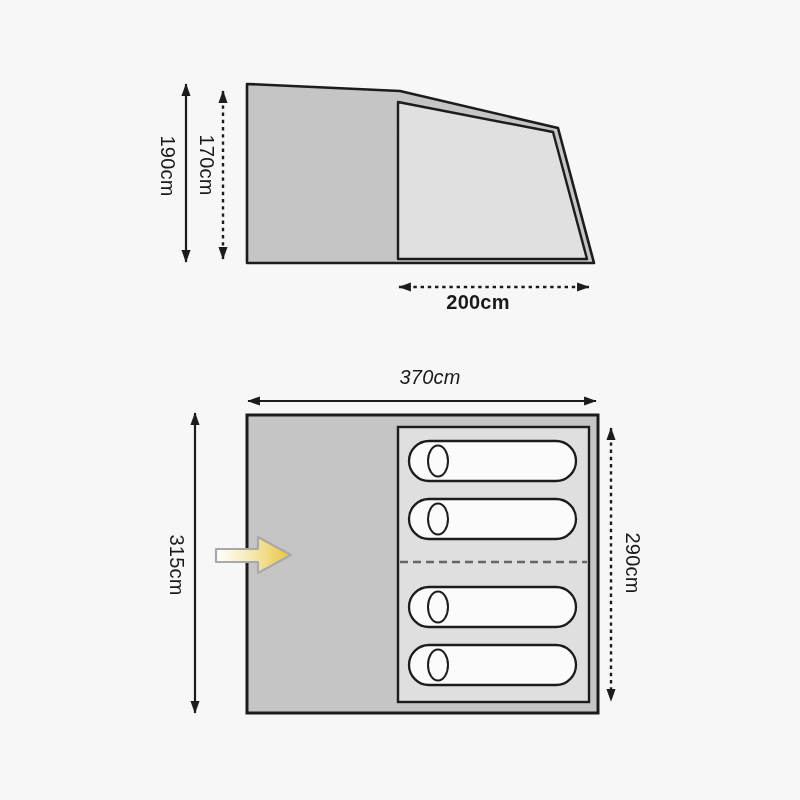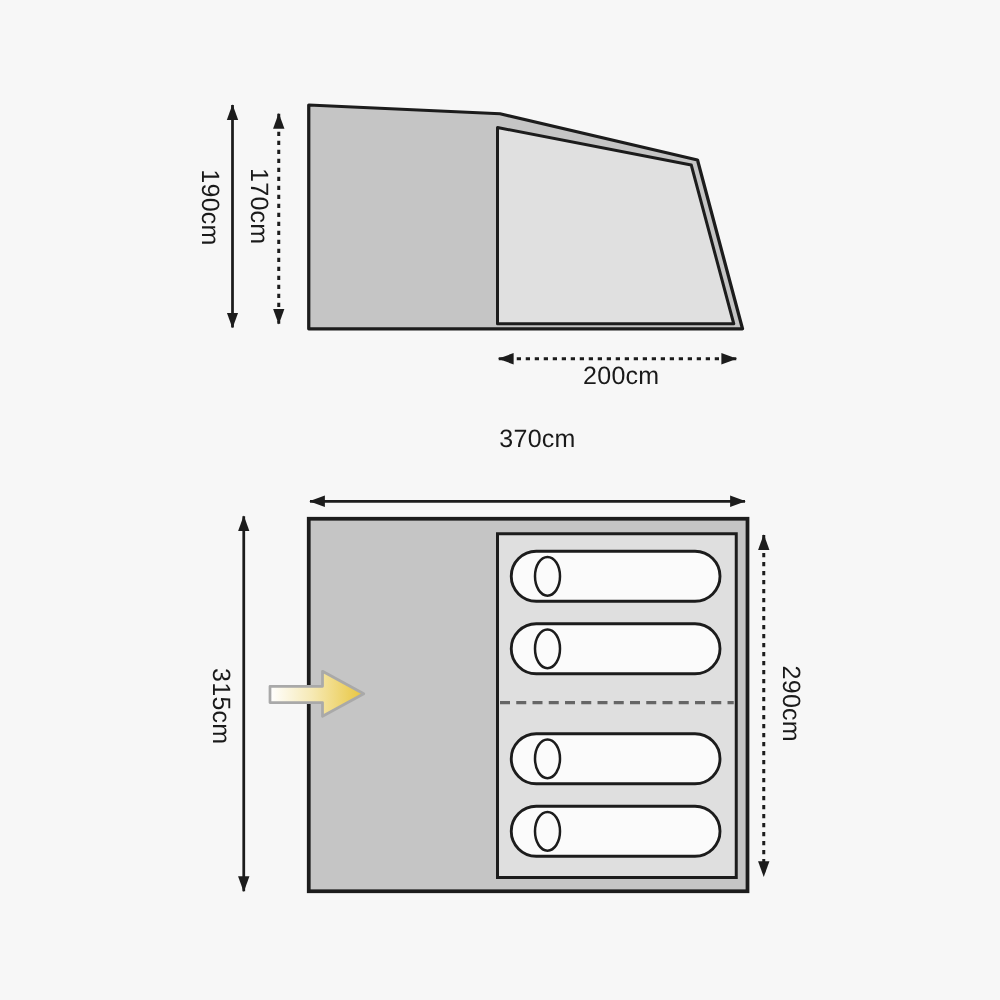--- a/index.html
+++ b/index.html
@@ -82,21 +82,21 @@
       <line x1="195" y1="413" x2="195" y2="713" stroke="#1c1c1c" stroke-width="2.2" marker-start="url(#ah)" marker-end="url(#ah)"></line>
 
       <line x1="611" y1="428" x2="611" y2="701" stroke="#1c1c1c" stroke-width="2.4" stroke-dasharray="3.4 3.8" marker-start="url(#ah)" marker-end="url(#ah)"></line>
     </g>
   </svg>
 
   <div class="dim-label vertical" style="left:167px; top:166px;">190cm</div>
 
   <div class="dim-label vertical" style="left:206px; top:165px;">170cm</div>
 
-  <div class="dim-label" style="left:497px; top:302px;">200cm</div>
+  <div class="dim-label" style="left:478px; top:302px;font-weight:bold;">200cm</div>
 
-  <div class="dim-label" style="left:430px; top:352px;">370cm</div>
+  <div class="dim-label" style="left:430px; top:377px;font-style:italic;">370cm</div>
 
   <div class="dim-label vertical" style="left:176px; top:565px;">315cm</div>
 
   <div class="dim-label vertical" style="left:632px; top:563px;">290cm</div>
 
 </div>
 
 </body></html>

